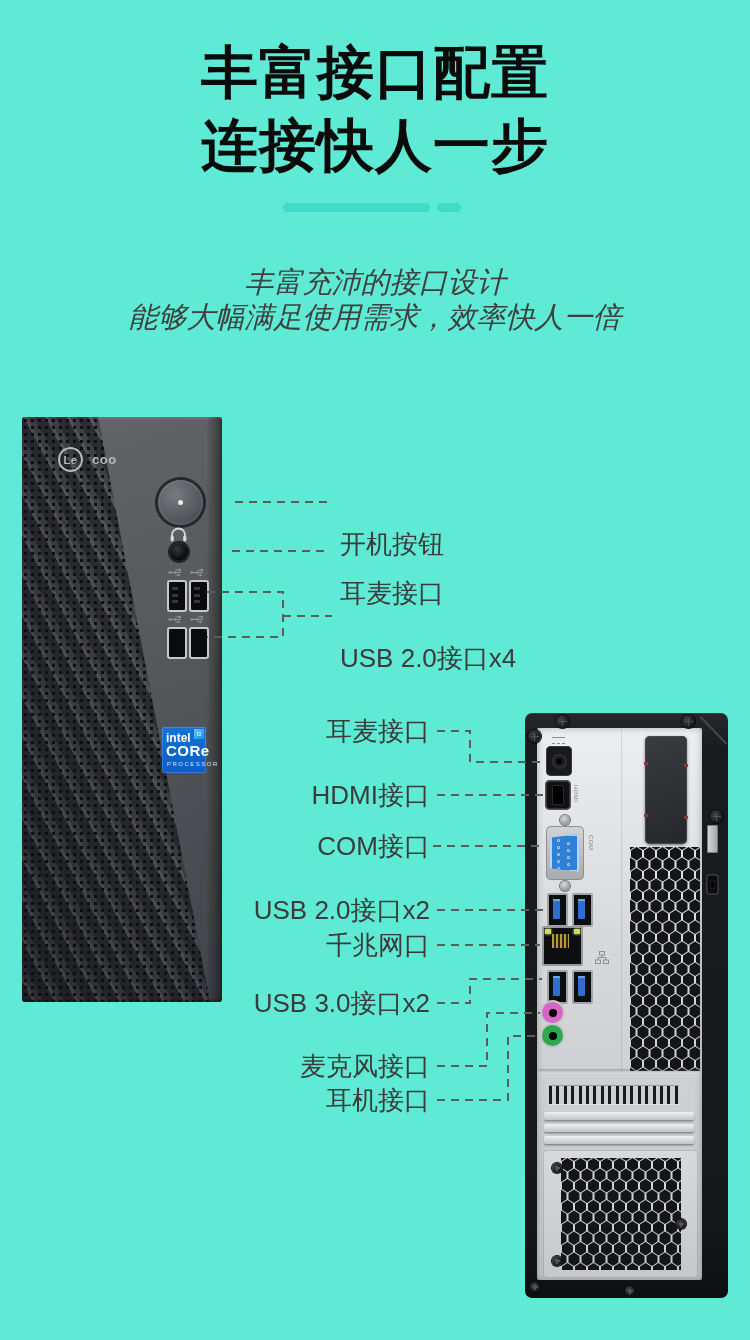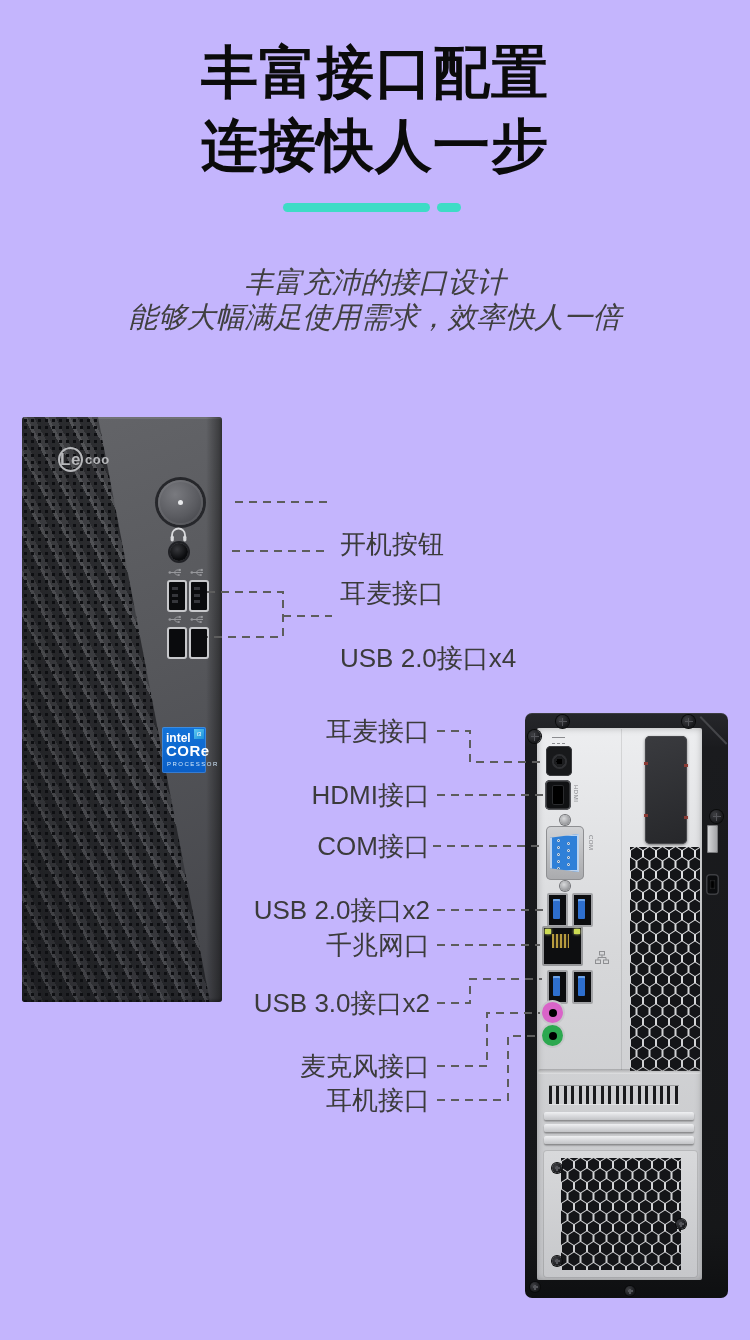--- a/index.html
+++ b/index.html
@@ -1,16 +1,16 @@
 <!DOCTYPE html>
 <html><head>
 <meta charset="utf-8">
 <style>
   html,body{margin:0;padding:0;background:#fff;}
-  #canvas{position:relative;width:750px;height:1340px;background:#c4b5fd;overflow:hidden;
+  #canvas{position:relative;width:750px;height:1340px;background:#5eead4;overflow:hidden;
           font-family:"Liberation Sans",sans-serif;}
   
   .title{position:absolute;left:0;width:100%;text-align:center;font-weight:900;color:#0b0b0b;
          font-size:57px;line-height:1;letter-spacing:1px;}
   .t1{top:44px}.t2{top:117px}
   .bar{position:absolute;top:203px;height:9px;border-radius:5px;}
   .bar-long{left:283px;width:147px}
   .bar-short{left:437px;width:24px}
   .sub{position:absolute;left:0;width:100%;text-align:center;color:#404040;font-size:29px;line-height:1;font-style:italic;}
   .s1{top:268px}.s2{top:303px}
@@ -27,21 +27,21 @@
          background:
            radial-gradient(circle,#0e0f12 1.5px,transparent 1.9px),
            repeating-linear-gradient(62deg,rgba(14,15,18,.55) 0 10px,rgba(96,97,102,.20) 10px 13px,rgba(26,27,31,.30) 13px 19px),
            linear-gradient(90deg,rgba(0,0,0,.30),rgba(0,0,0,.05) 70%);
          background-size:7px 7px,auto,auto;}
   .fr-right{position:absolute;top:0;right:0;bottom:0;width:16px;border-radius:0 3px 3px 0;
          background:linear-gradient(90deg,rgba(0,0,0,0),rgba(0,0,0,.45));}
   .logo{position:absolute;left:36px;top:30px;display:flex;align-items:center;color:#b7b8bb;
         font-size:13px;font-weight:700;letter-spacing:.5px;}
   .logo-circ{display:inline-flex;align-items:center;justify-content:center;width:21px;height:21px;
-        border:2px solid #b7b8bb;border-radius:50%;margin-right:2px;font-size:17px;}
+        border:2px solid #b7b8bb;border-radius:50%;margin-right:9px;font-size:11px;}
   .powerbtn{position:absolute;left:136px;top:63px;width:45px;height:45px;border-radius:50%;
         background:radial-gradient(circle at 38% 32%,#797a7f,#5a5b60 55%,#3b3c41 100%);
         box-shadow:0 0 0 3px #26272b, inset 0 0 0 2px rgba(255,255,255,.07);}
   .powerbtn::after{content:"";position:absolute;left:50%;top:50%;width:5px;height:5px;margin:-2.5px;
         border-radius:50%;background:#e9eaec;}
   .hsicon{position:absolute;left:147px;top:110px;}
   .hsjack{position:absolute;left:148px;top:126px;width:18px;height:18px;border-radius:50%;
         background:radial-gradient(circle at 40% 35%,#37383c,#0b0c0e 62%);box-shadow:0 0 0 2px #202125;}
   .usbicon{position:absolute;width:15px;height:9px;}
   .usbf{position:absolute;width:16px;height:28px;border:2px solid #c7c8cb;border-radius:3px;background:#0a0b0d;}

